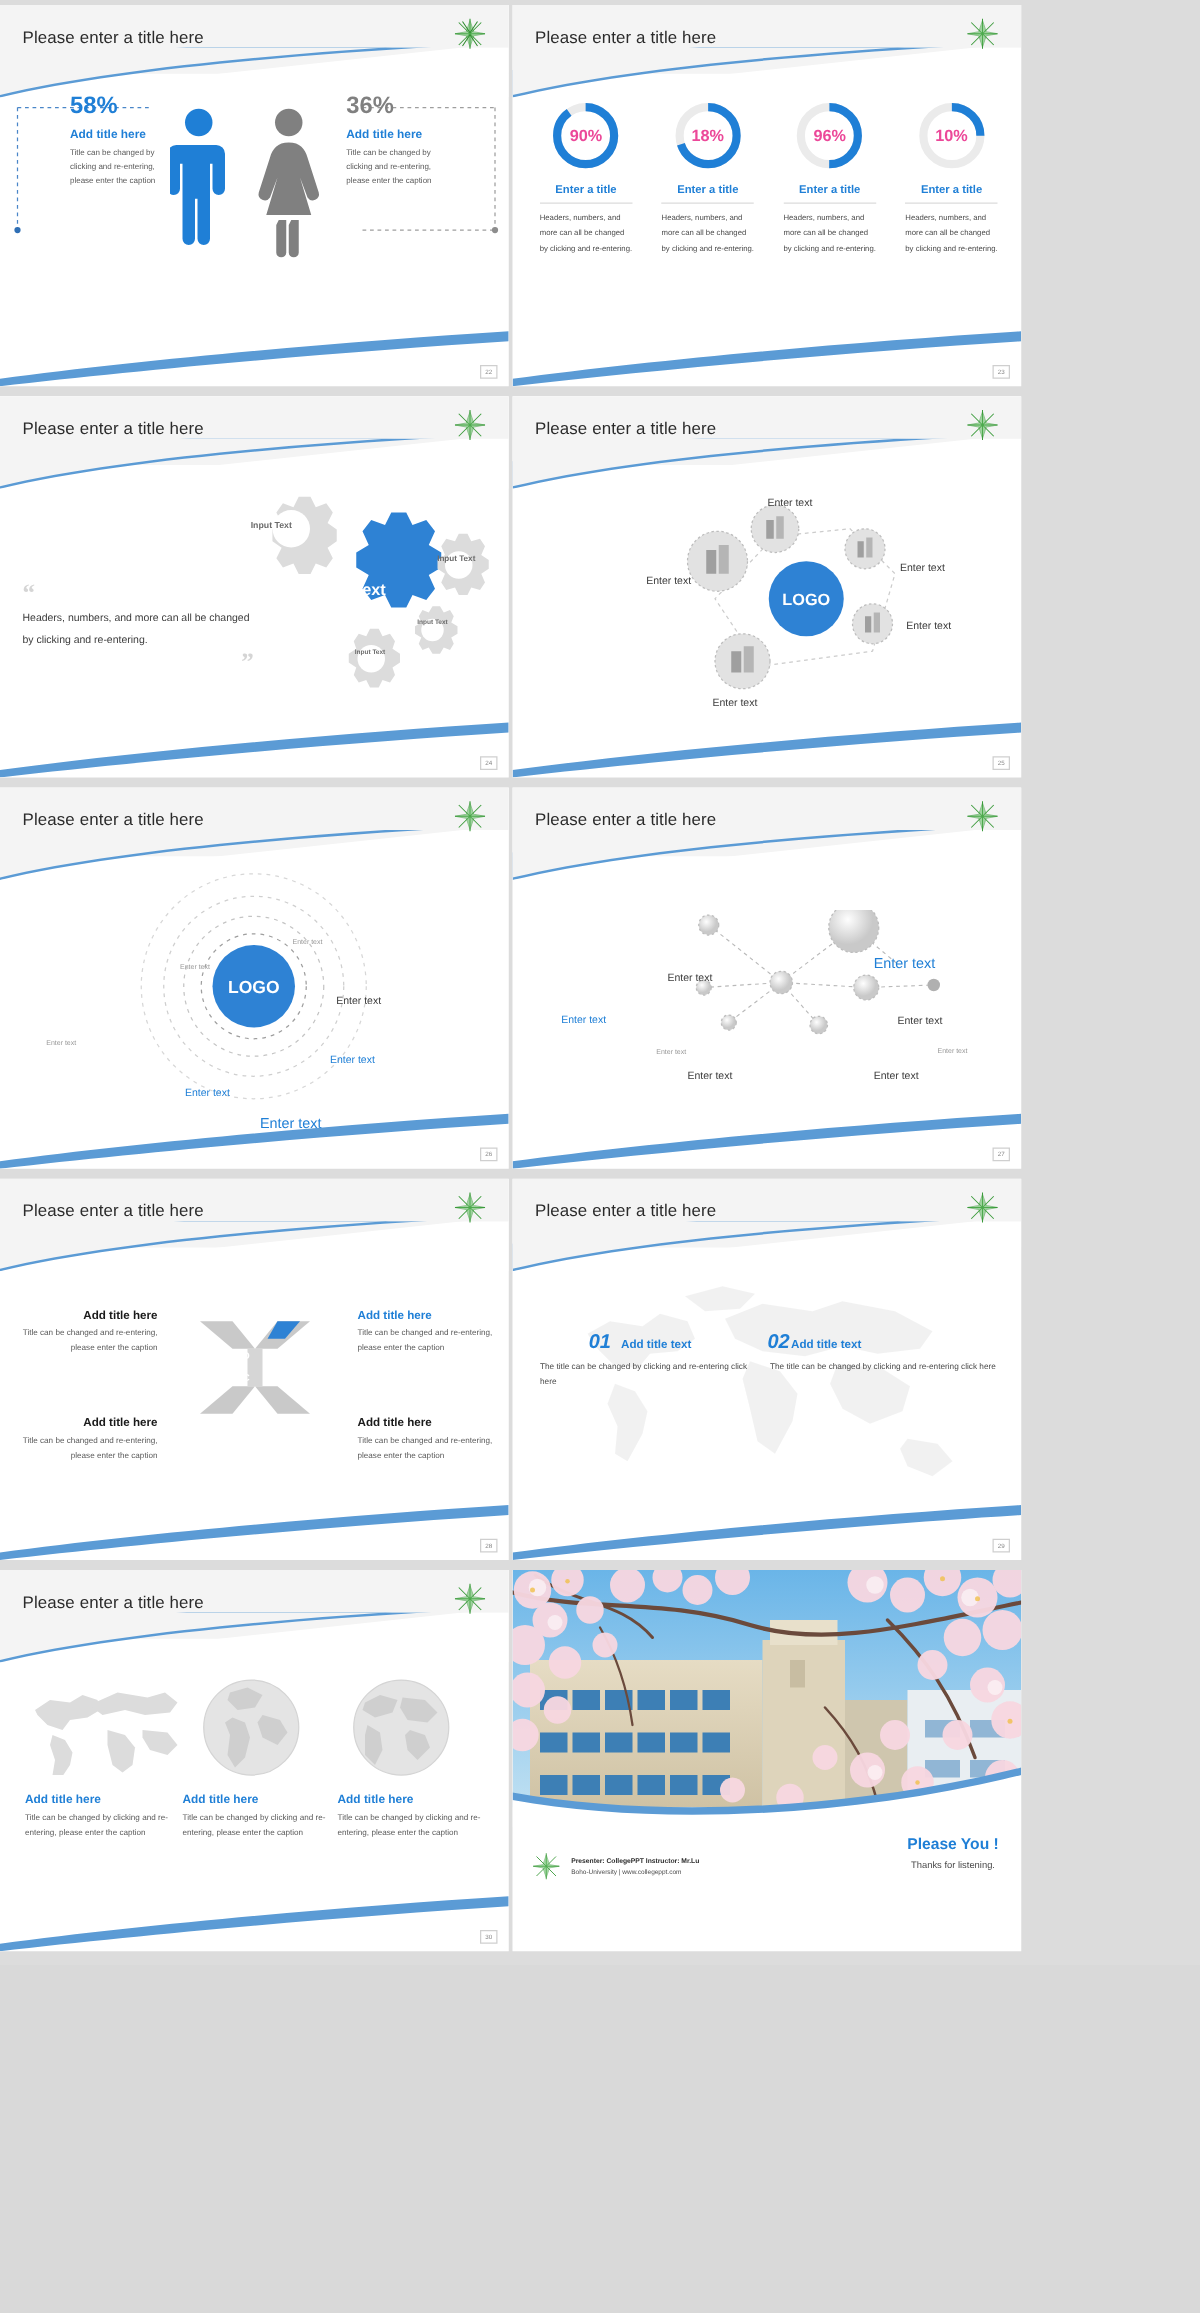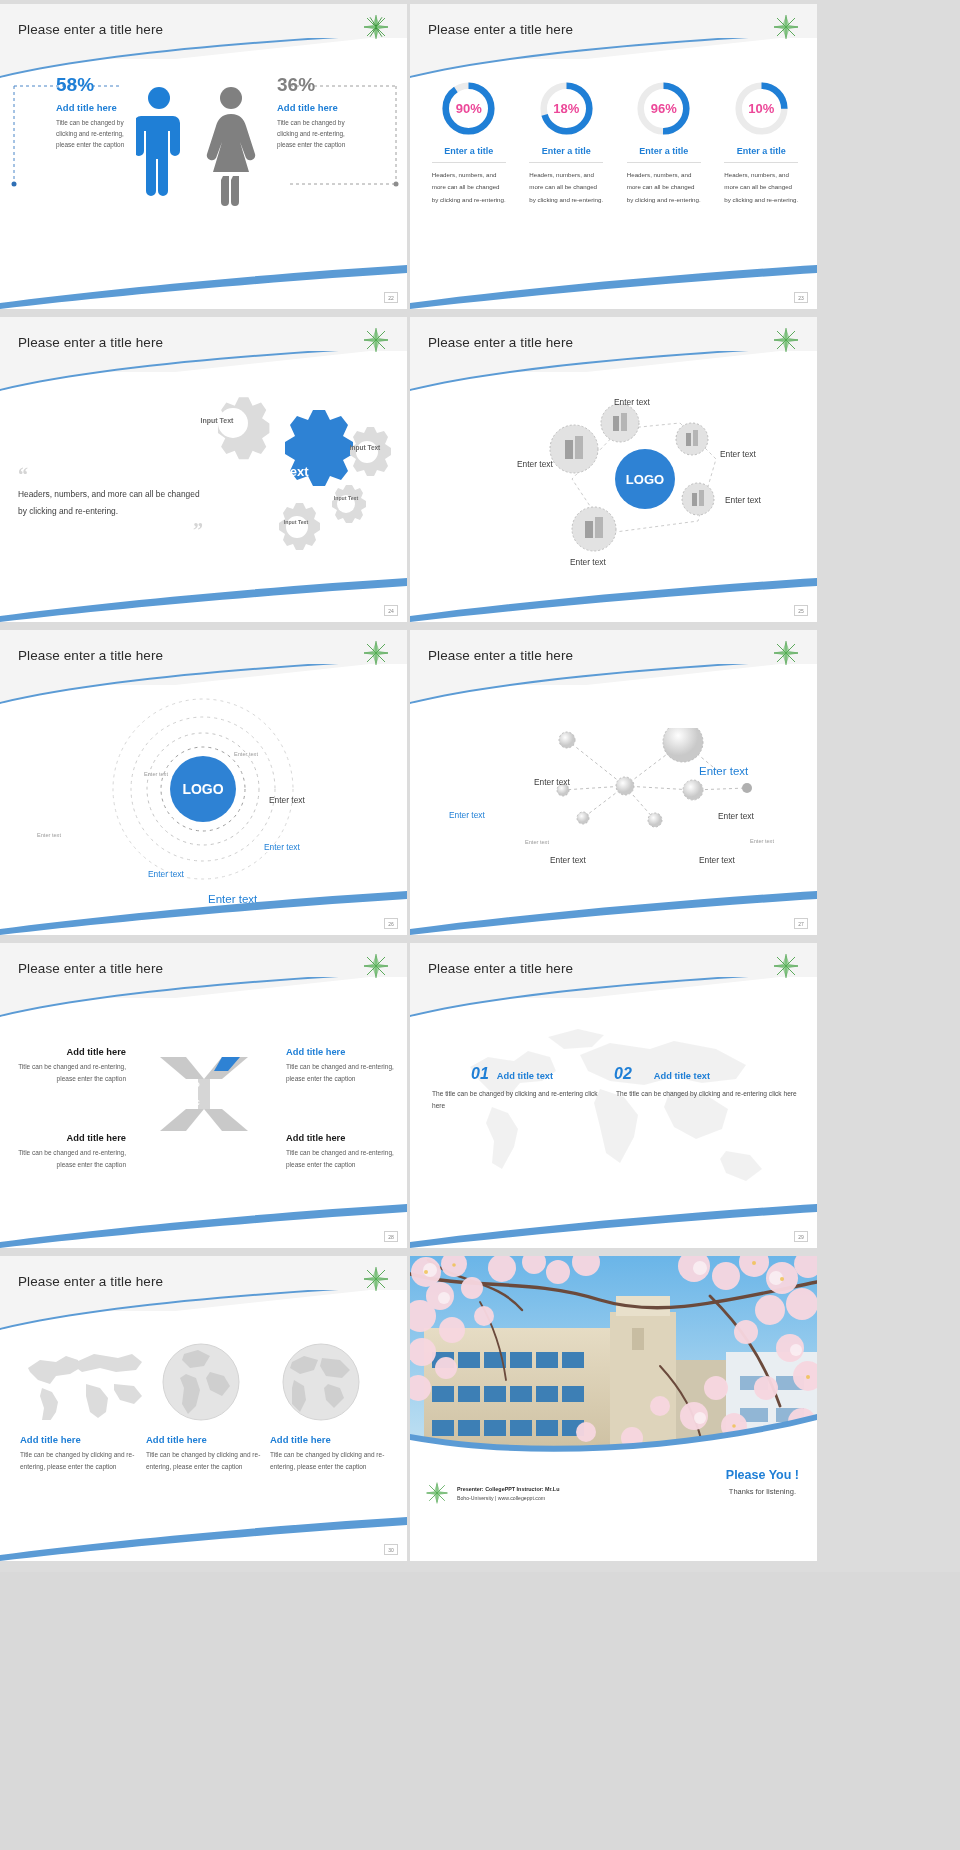--- a/index.html
+++ b/index.html
@@ -572,21 +572,21 @@
           </svg>
 
           <div style="position:absolute;left:20px;top:122px;width:182px;">
             <div style="display:flex;align-items:baseline;gap:8px;margin-left:41px;">
               <span class="num">01</span>
               <span class="n-ttl">Add title text</span>
             </div>
             <div class="n-cap" style="padding-left:2px;">The title can be changed by clicking and re-entering click here</div>
           </div>
           <div style="position:absolute;left:204px;top:122px;width:185px;">
-            <div style="display:flex;align-items:baseline;gap:22px;">
+            <div style="display:flex;align-items:baseline;gap:1px;">
               <span class="num">02</span>
               <span class="n-ttl">Add title text</span>
             </div>
             <div class="n-cap" style="padding-left:2px;">The title can be changed by clicking and re-entering click here</div>
           </div>
 
           <svg class="btm-curve" viewBox="0 0 407 46" preserveAspectRatio="none">
             <path d="M0,46 L0,40 C120,24 280,10 407,2 L407,10 C280,18 120,32 0,46 Z" fill="#5b9bd5"></path>
           </svg>
           <div class="pagenum">29</div>

